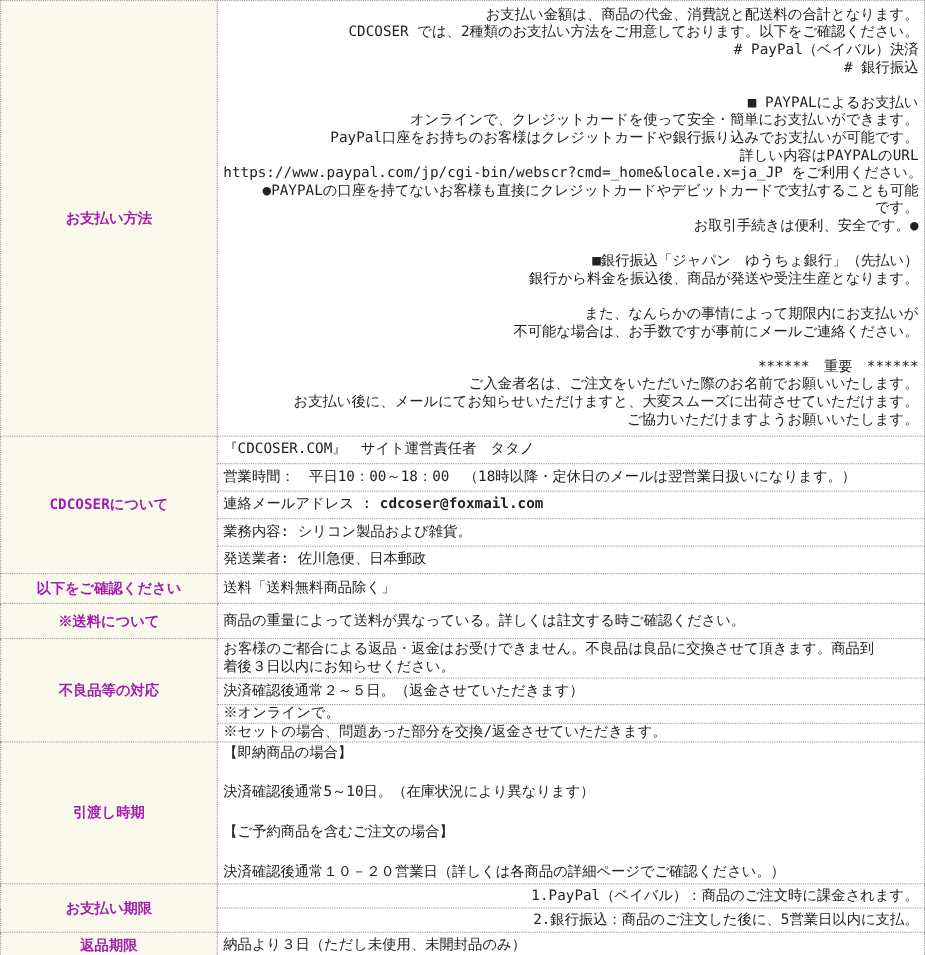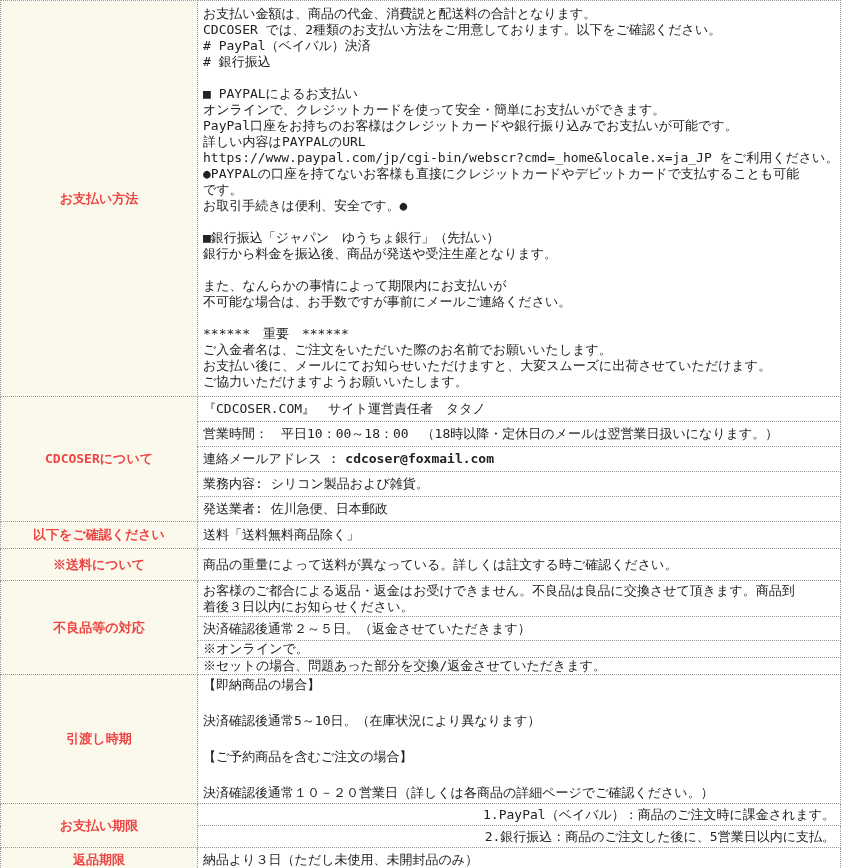--- a/index.html
+++ b/index.html
@@ -15,31 +15,31 @@
     table-layout: fixed;
   }
   col.c1 { width: 197px; }
   th, td { border: 1px dotted #999999; }
   th {
     background: #faf9ec;
     font-weight: bold;
     text-align: center;
     vertical-align: middle;
     padding: 2px 3px;
-    color: #ef4444;
+    color: #a21caf;
   }
   td {
     background: #ffffff;
     vertical-align: top;
     padding: 2px 5px;
     line-height: 16px;
     overflow: hidden;
   }
   .pre { white-space: pre; }
-  td.payment-cell { padding: 5px 5px 6px 5px; }
+  td.payment-cell { padding: 5px 5px 6px 5px; text-align: right; }
   td.about-cell { height: 24px; vertical-align: middle; padding: 0 5px; margin-top: 16px; }
   td.mid { vertical-align: middle; }
   td.h22 { height: 22px; }
   td.h27 { height: 27px; }
   td.h19 { height: 19px; }
   td.h17 { height: 17px; text-align: right; }
   td.h14 { height: 14px; padding-top: 0; padding-bottom: 0; }
   td.defect-first { padding-top: 2px; padding-bottom: 1px; }
   td.delivery-cell { line-height: 18px; padding: 1px 5px; margin-left: 40px; }
   .bold-email { font-weight: bold; }

